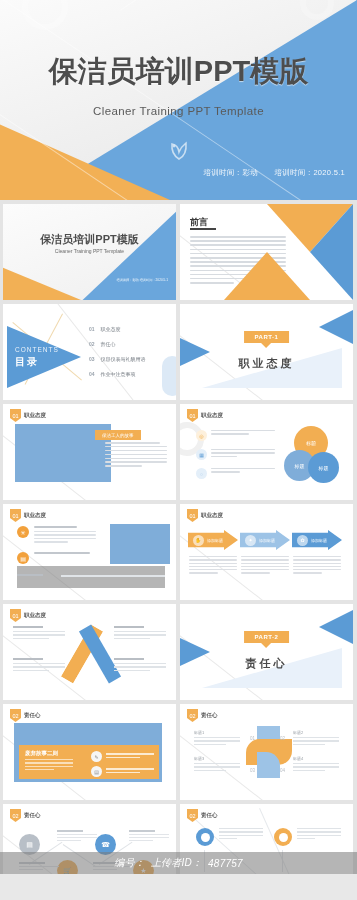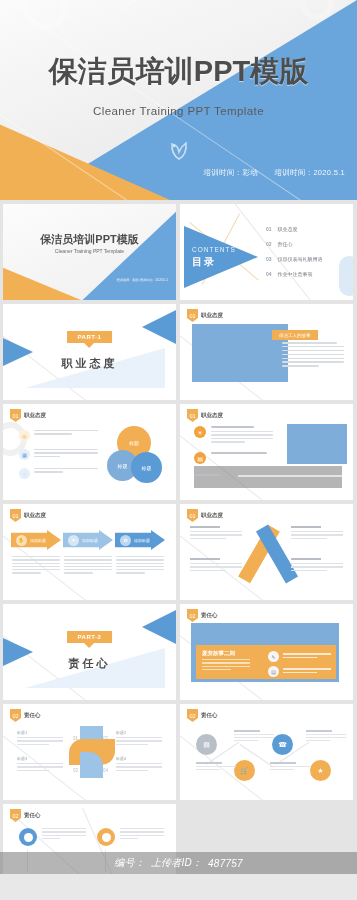--- a/index.html
+++ b/index.html
@@ -259,20 +259,42 @@
 <div class="grid">
 
   <div class="slide s-title">
     <div class="bd"></div>
     <div class="od"></div>
     <div class="tt">保洁员培训PPT模版</div>
     <div class="st">Cleaner Training PPT Template</div>
     <div class="mt">培训讲师：彩动    培训时间：2020.5.1</div>
   </div>
 
+  <div class="slide s-pref">
+    <div class="bgline d1"></div>
+    <div class="hd">前言</div>
+    <div class="ul"></div>
+    <div class="txt">
+      <div></div>
+        <div></div>
+        <div></div>
+        <div></div>
+        <div></div>
+        <div></div>
+      <div></div>
+        <div></div>
+        <div></div>
+        <div></div>
+        <div></div>
+        <div style="width:46%"></div>
+    </div>
+    <div class="tri-o1"></div>
+    <div class="tri-o2"></div>
+    <div class="tri-b1"></div>
+  </div>
 
   <div class="slide s-cont">
     <div class="gold g1"></div>
     <div class="gold g2"></div>
     <div class="bgline d2"></div>
     <div class="bblob"></div>
     <div class="tri"></div>
     <div class="cl1">CONTENTS</div>
     <div class="cl2">目录</div>
     <ol>

